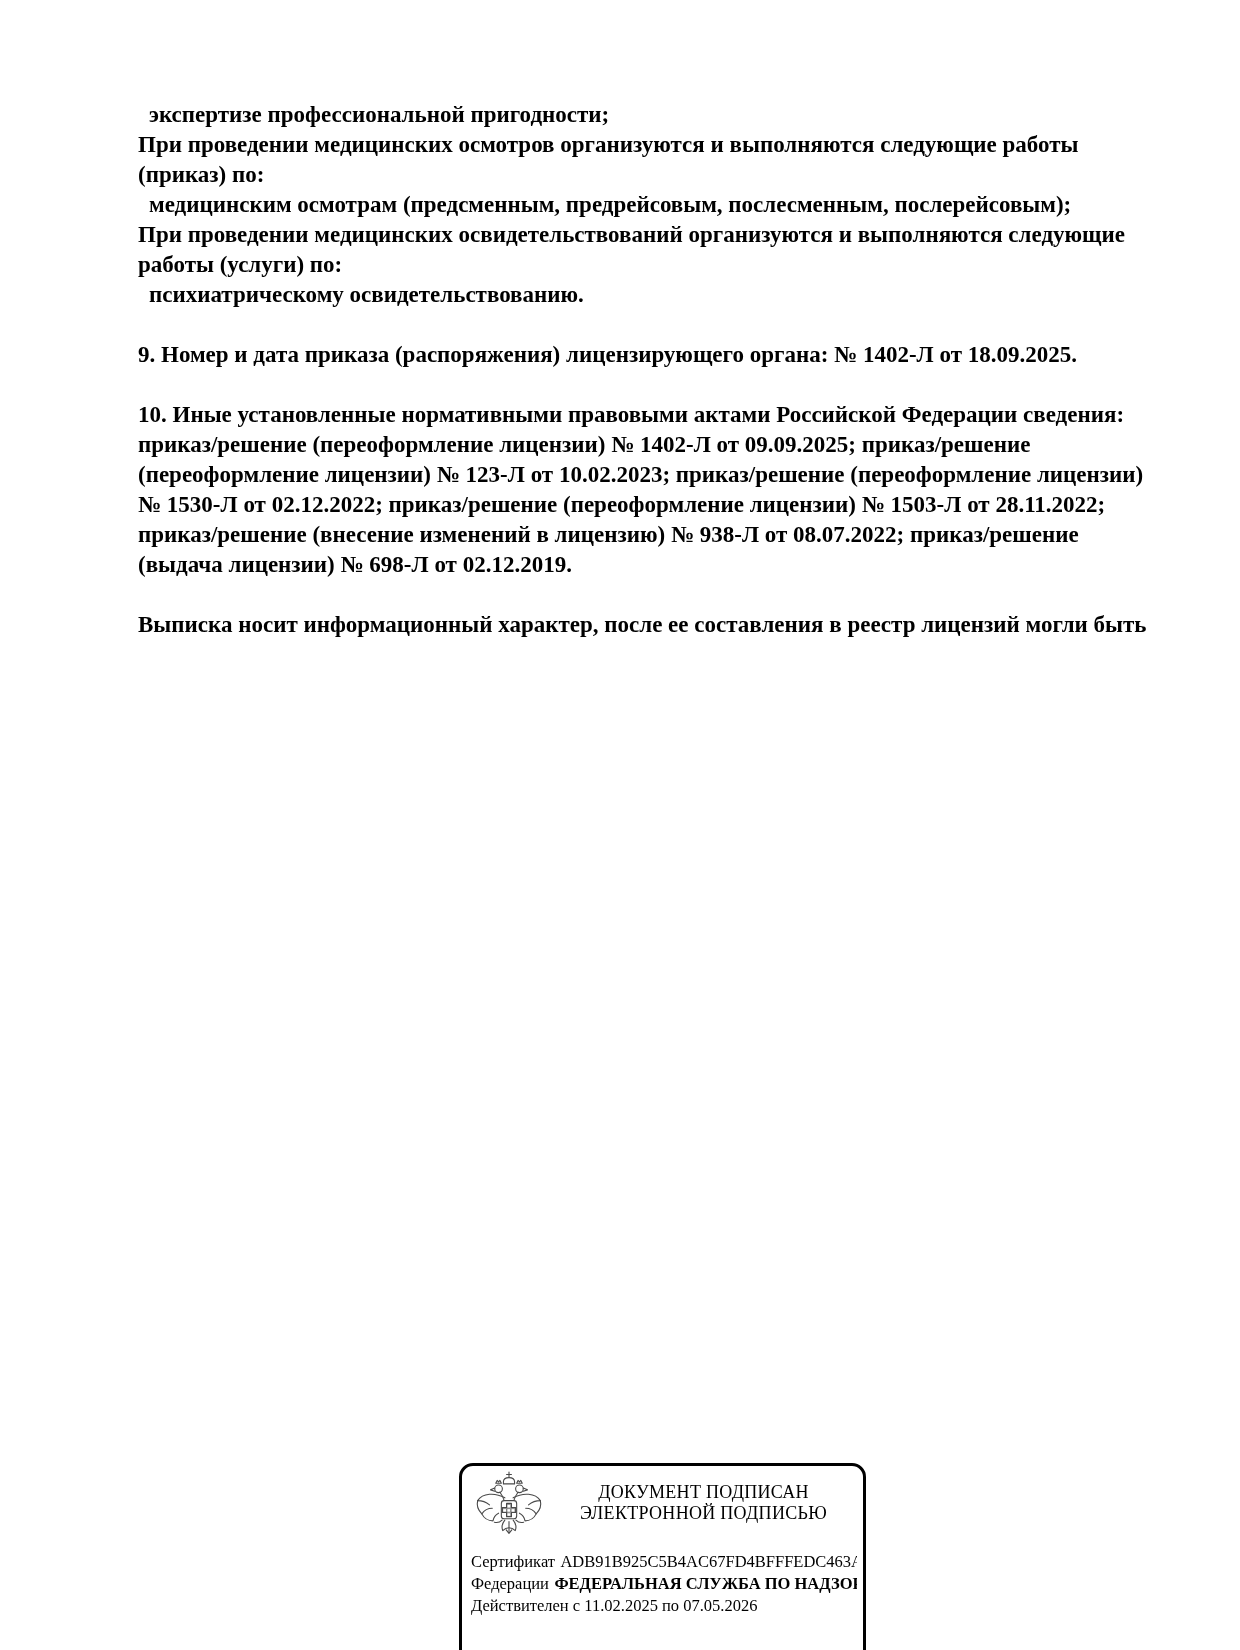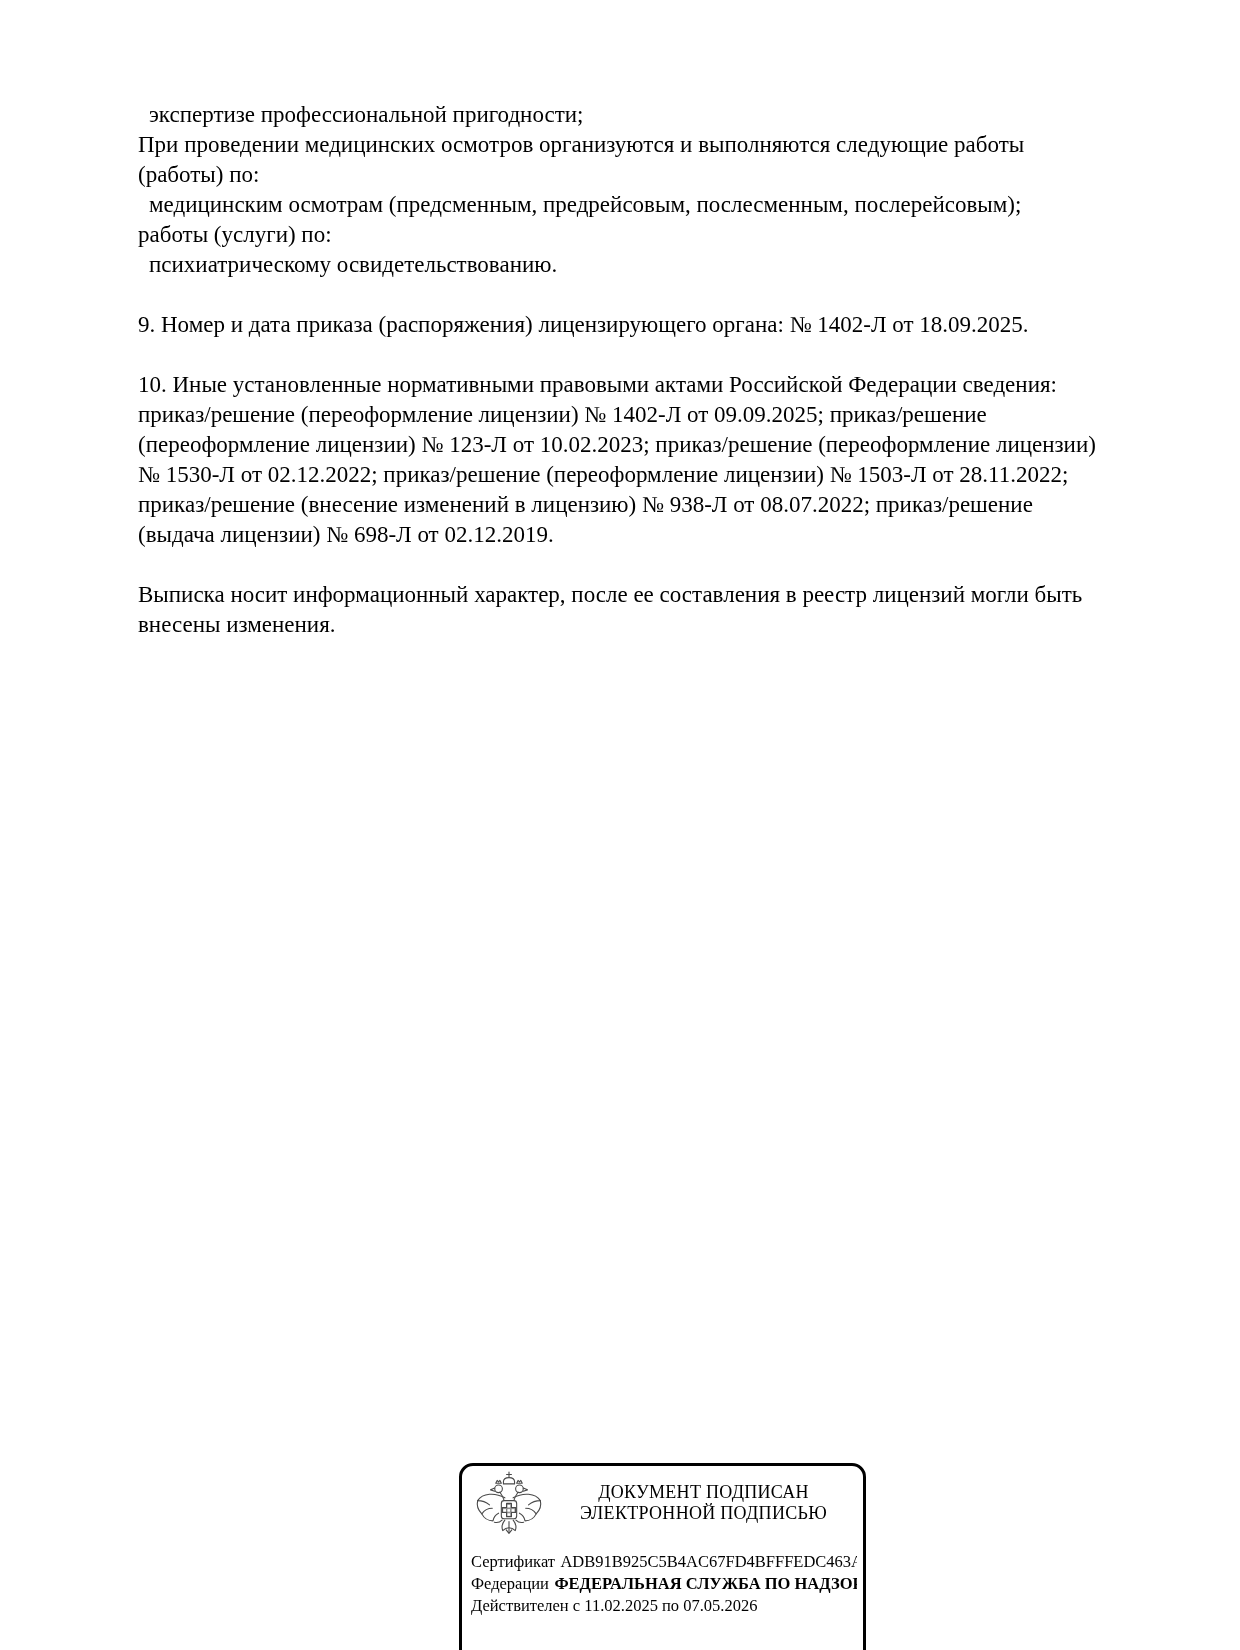--- a/index.html
+++ b/index.html
@@ -13,21 +13,21 @@
     overflow:hidden;
   }
   .doc-text{
     position:absolute;
     left:138px;
     top:100px;
     font-size:23px;
     line-height:30px;
   }
   .para{margin:0 0 30px 0;}
-  .doc-line{white-space:nowrap;}
+  .doc-line{white-space:nowrap;font-weight:bold;}
   .doc-line.indent{padding-left:11px;}
 
   
   .stamp{
     position:absolute;
     left:459px;
     top:1463px;
     width:407px;
     height:204px;
     box-sizing:border-box;
@@ -68,42 +68,42 @@
 </head>
 <body>
 
 <div class="page">
 
   <div class="doc-text">
 
     <div class="para">
       <div class="doc-line indent">экспертизе профессиональной пригодности;</div>
       <div class="doc-line">При проведении медицинских осмотров организуются и выполняются следующие работы</div>
-      <div class="doc-line">(работы) по:</div>
+      <div class="doc-line">(приказ) по:</div>
       <div class="doc-line indent">медицинским осмотрам (предсменным, предрейсовым, послесменным, послерейсовым);</div>
+      <div class="doc-line">При проведении медицинских освидетельствований организуются и выполняются следующие</div>
       <div class="doc-line">работы (услуги) по:</div>
       <div class="doc-line indent">психиатрическому освидетельствованию.</div>
     </div>
 
     <div class="para">
       <div class="doc-line">9. Номер и дата приказа (распоряжения) лицензирующего органа: № 1402-Л от 18.09.2025.</div>
     </div>
 
     <div class="para">
       <div class="doc-line">10. Иные установленные нормативными правовыми актами Российской Федерации сведения:</div>
       <div class="doc-line">приказ/решение (переоформление лицензии) № 1402-Л от 09.09.2025; приказ/решение</div>
       <div class="doc-line">(переоформление лицензии) № 123-Л от 10.02.2023; приказ/решение (переоформление лицензии)</div>
       <div class="doc-line">№ 1530-Л от 02.12.2022; приказ/решение (переоформление лицензии) № 1503-Л от 28.11.2022;</div>
       <div class="doc-line">приказ/решение (внесение изменений в лицензию) № 938-Л от 08.07.2022; приказ/решение</div>
       <div class="doc-line">(выдача лицензии) № 698-Л от 02.12.2019.</div>
     </div>
 
     <div class="para">
       <div class="doc-line">Выписка носит информационный характер, после ее составления в реестр лицензий могли быть</div>
-      <div class="doc-line">внесены изменения.</div>
     </div>
 
   </div>
 
   <div class="stamp">
     <div class="stamp-row">
 
       <svg class="stamp-emblem" viewBox="0 0 100 112" xmlns="http://www.w3.org/2000/svg">
         <g stroke="#4a4a4a" fill="none" stroke-width="1.6" stroke-linejoin="round" stroke-linecap="round">
 

